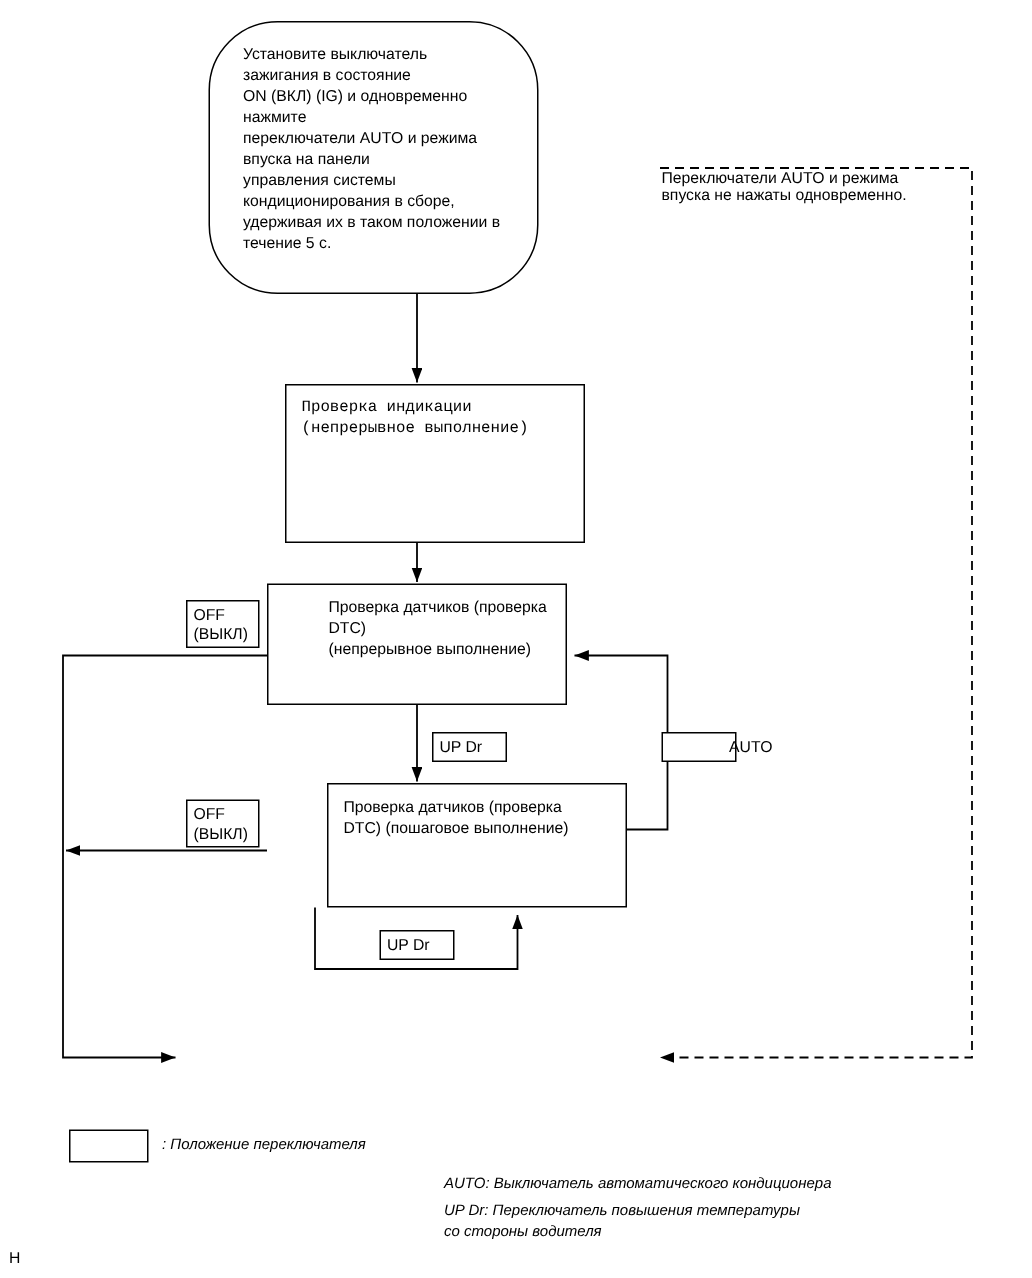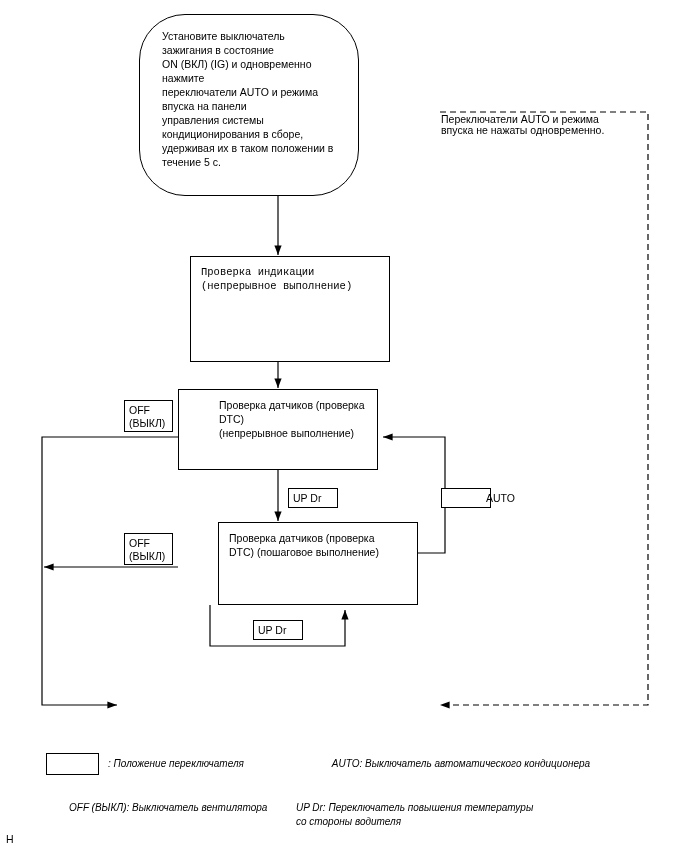--- a/index.html
+++ b/index.html
@@ -136,22 +136,21 @@
   <div class="small-box" style="left:288px; top:488px; width:50px; height:20px;">UP Dr</div>
 
   <div class="small-box" style="left:253px; top:620px; width:50px; height:20px;">UP Dr</div>
 
   <div class="small-box" style="left:441px; top:488px; width:43px; height:20px;padding-left:44px;">AUTO</div>
 
   <div class="legend-box" style="left:46px; top:753px; width:53px; height:22px;"></div>
 
   <div class="legend-text" style="left:108px; top:757px; width:200px;">: Положение переключателя</div>
 
-  <div class="legend-text" style="left:296px; top:757px; width:330px;text-align:center;">AUTO: Выключатель автоматического кондиционера</div>
+  <div class="legend-text" style="left:296px; top:783px; width:330px;">AUTO: Выключатель автоматического кондиционера</div>
 
-  <div class="legend-text" style="left:69px; top:801px; width:230px;">OFF (ВЫКЛ): Выключатель вентилятора</div>
 
   <div class="legend-text" style="left:296px; top:801px; width:300px;">UP Dr: Переключатель повышения температуры
 со стороны водителя</div>
 
   <div class="corner-label" style="left:6px; top:833px;">H</div>
 
 </div>
 
 </body></html>

